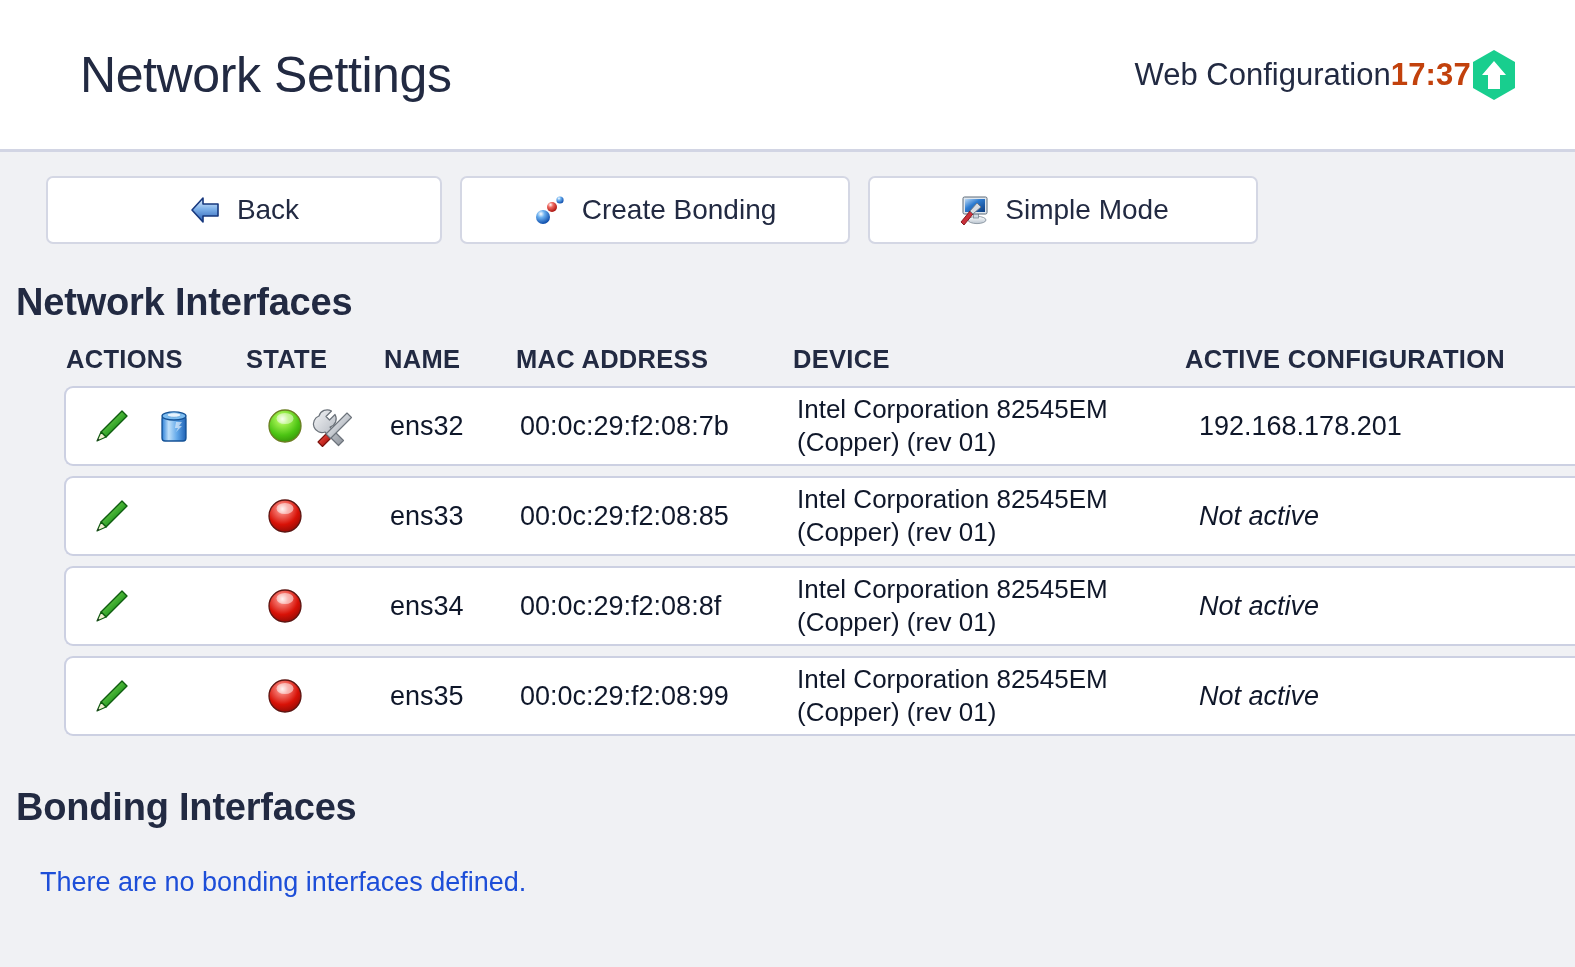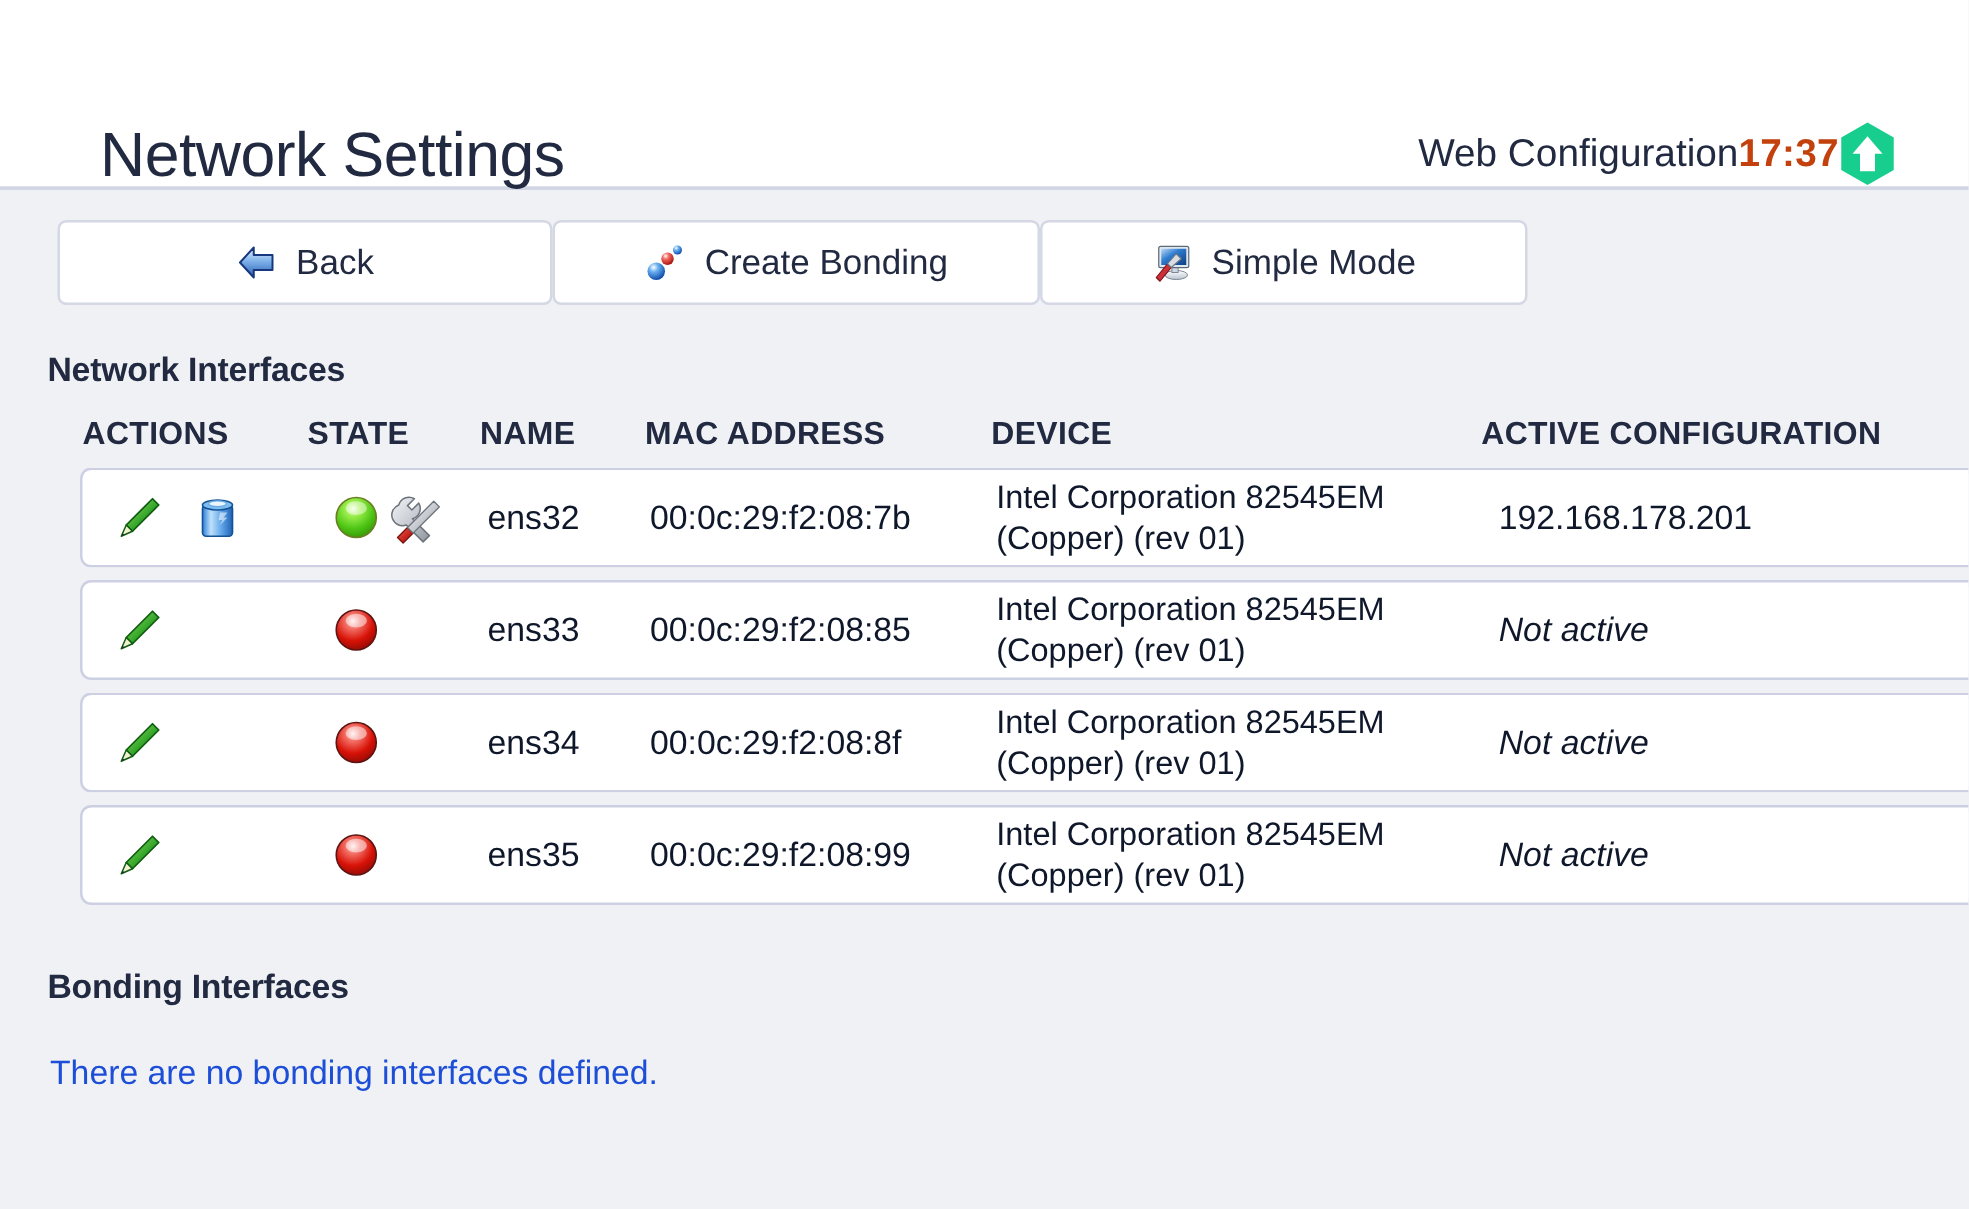--- a/index.html
+++ b/index.html
@@ -17,21 +17,21 @@
     color: #222a42;
     -webkit-font-smoothing: antialiased;
   }
 
   
   .app-header {
     height: 152px;
     background: #ffffff;
     border-bottom: 3px solid #d2d5e4;
     display: flex;
-    align-items: flex-end;
+    align-items: center;
     justify-content: space-between;
     padding: 0 58px 0 80px;
   }
 
   .page-title {
     font-size: 50px;
     font-weight: 400;
     letter-spacing: -0.4px;
     color: #222a42;
     line-height: 1;
@@ -63,20 +63,21 @@
   }
   .logo-hex svg { display: block; }
 
   
   .page-body {
     padding: 24px 0 0 0;
   }
 
   .toolbar {
     display: flex;
+    gap: 18px;
     padding: 0 0 0 46px;
   }
 
   .tool-button {
     background: #ffffff;
     border: 2px solid #d4d7e4;
     border-radius: 7px;
     height: 68px;
     display: flex;
     align-items: center;
@@ -91,25 +92,25 @@
   .tool-button .btn-label { white-space: nowrap; }
 
   #back-button { width: 396px; }
   #simple-mode-button { width: 390px; }
   #create-bonding-button { width: 390px; }
 
   .btn-icon { width: 34px; height: 34px; flex: none; display: block; }
 
   
   .section-heading {
-    font-size: 27px;
+    font-size: 38px;
     font-weight: 700;
     color: #222a42;
     letter-spacing: -0.2px;
-    margin: 37px 0 0 38px;
+    margin: 37px 0 0 16px;
   }
 
   #bonding-heading { margin-top: 50px; }
 
   .empty-note {
     font-size: 27px;
     color: #1d4ed8;
     margin: 38px 0 0 40px;
     font-weight: 400;
   }

